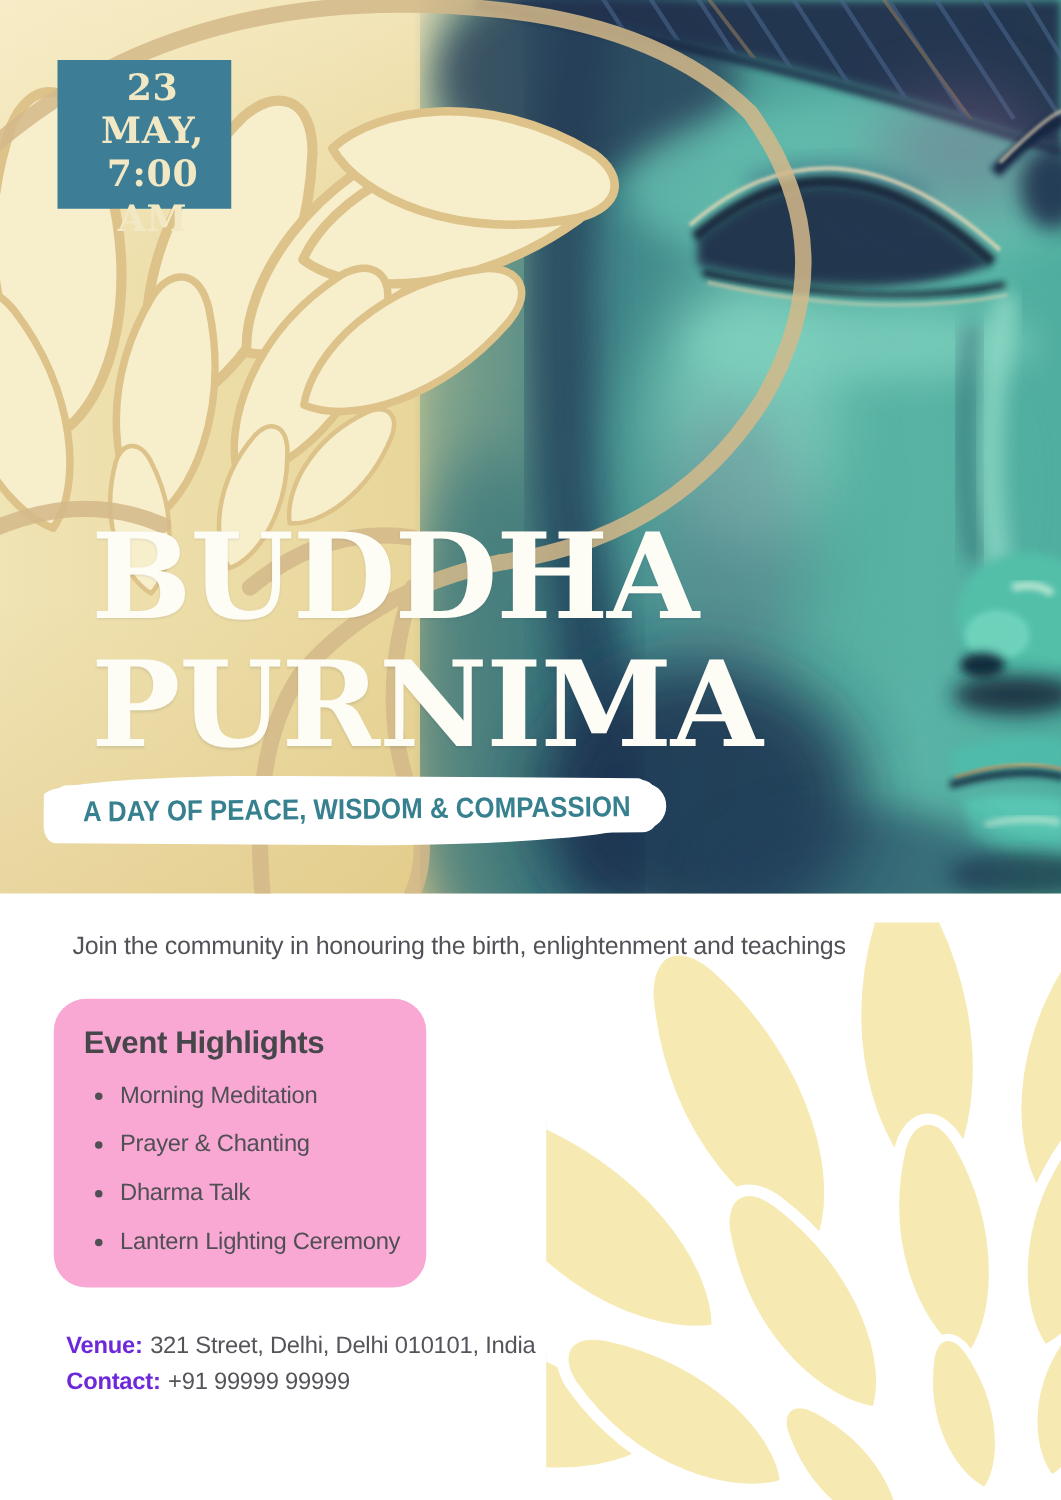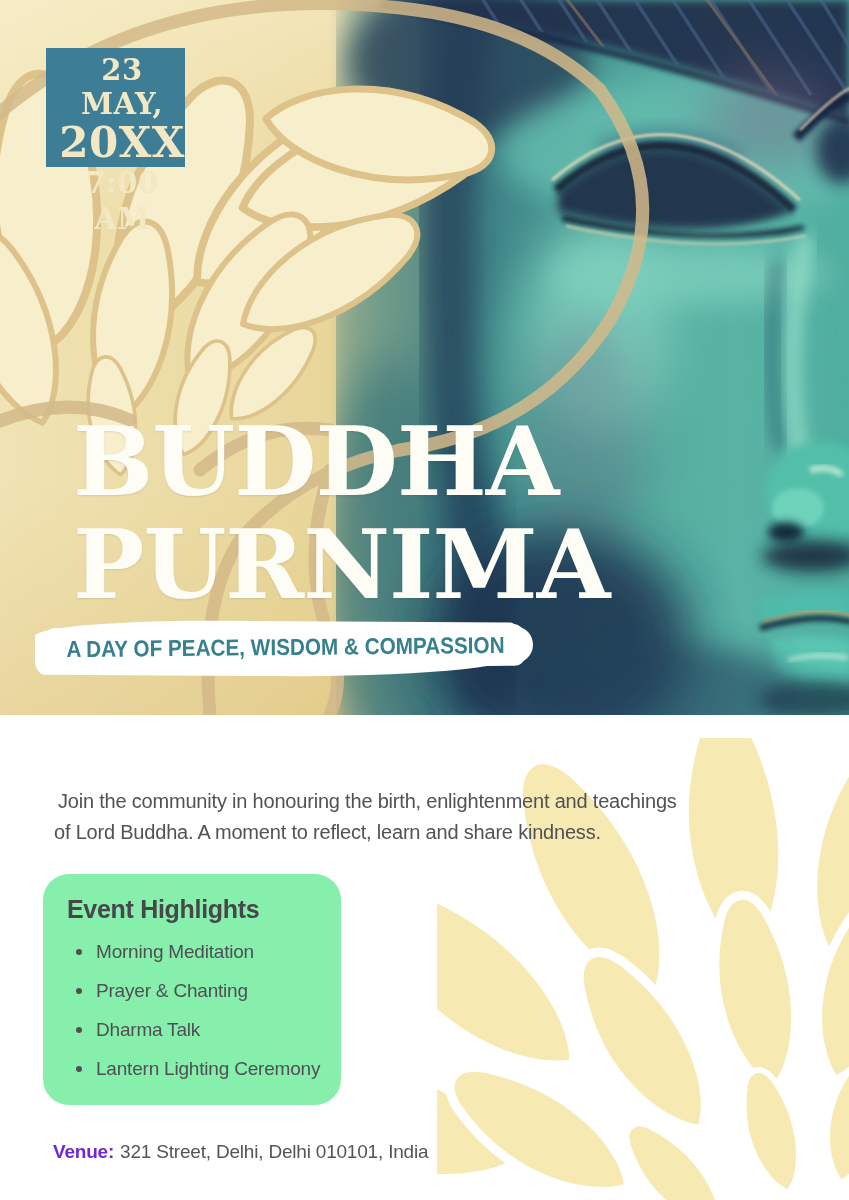--- a/index.html
+++ b/index.html
@@ -60,25 +60,25 @@
   
   .content{ position:relative; width:849px; height:485px; background:#ffffff; }
 
   .lotus-br{ position:absolute; right:0; bottom:0; z-index:0; display:block; }
 
   .intro{
     position:relative; z-index:1; padding:27px 0 0 54px;
     font-size:20px; line-height:31px; color:#515157; letter-spacing:-.2px;
   }
   .intro span{ display:block; }
-  .intro .i-l1{ padding-left:4px;margin-top:44px; }
+  .intro .i-l1{ padding-left:4px; }
 
   .highlights{
     position:relative; z-index:1; margin:26px 0 0 43px;
-    width:298px; background:#86efac; border-radius:26px;
+    width:298px; background:#f9a8d4; border-radius:26px;
     padding:21px 18px 25px 24px;
   }
   .highlights h2{
     font-size:25px; font-weight:bold; color:#47474b; letter-spacing:-.3px;
     margin:0 0 6px 0;
   }
   .highlights ul{ list-style:none; margin:0 0 0 8px; }
   .highlights li{
     position:relative; padding-left:21px; margin-top:17px;
     font-size:19px; color:#4f4f54; letter-spacing:-.2px;
@@ -268,21 +268,20 @@
         <path d="M600,90 Q680,200 610,320 Q540,430 400,450"></path>
         <path d="M400,450 Q300,470 240,540 Q200,600 210,715"></path>
         <path d="M330,470 Q300,560 330,640 Q345,680 330,715"></path>
         <path d="M-20,430 Q60,390 130,420"></path>
         <path d="M200,470 Q260,420 330,430"></path>
       </g>
     </svg>
 
     <div class="date-badge">
       <div class="db-l1">23 MAY,</div>
-      <div class="db-l2">20XX</div>
       <div class="db-l3">7:00 AM</div>
     </div>
 
     <h1 class="title">
       <span>BUDDHA</span>
       <span>PURNIMA</span>
     </h1>
 
     <div class="banner">
       <span class="banner-text">A DAY OF PEACE, WISDOM &amp; COMPASSION</span>
@@ -330,33 +329,35 @@
             <use href="#petal2"></use>
           </g>
         <g transform="translate(405,440) rotate(10) scale(.6)">
             <use href="#petal2"></use>
           </g>
       </g>
     </svg>
 
     <p class="intro">
       <span class="i-l1">Join the community in honouring the birth, enlightenment and teachings</span>
-      <span class="i-l2">of Lord Buddha. A moment to reflect, learn and share kindness.</span>
     </p>
 
     <section class="highlights">
       <h2>Event Highlights</h2>
       <ul>
         <li>Morning Meditation</li>
         <li>Prayer &amp; Chanting</li>
         <li>Dharma Talk</li>
         <li>Lantern Lighting Ceremony</li>
       </ul>
     </section>
 
     <div class="details">
       <div class="detail-row">
         <span class="detail-label">Venue:</span><span class="detail-value">321 Street, Delhi, Delhi 010101, India</span>
       </div>
+      <div class="detail-row">
+        <span class="detail-label">Contact:</span><span class="detail-value">+91 99999 99999</span>
+      </div>
     </div>
 
   </main>
 </div>
 
 </body></html>

